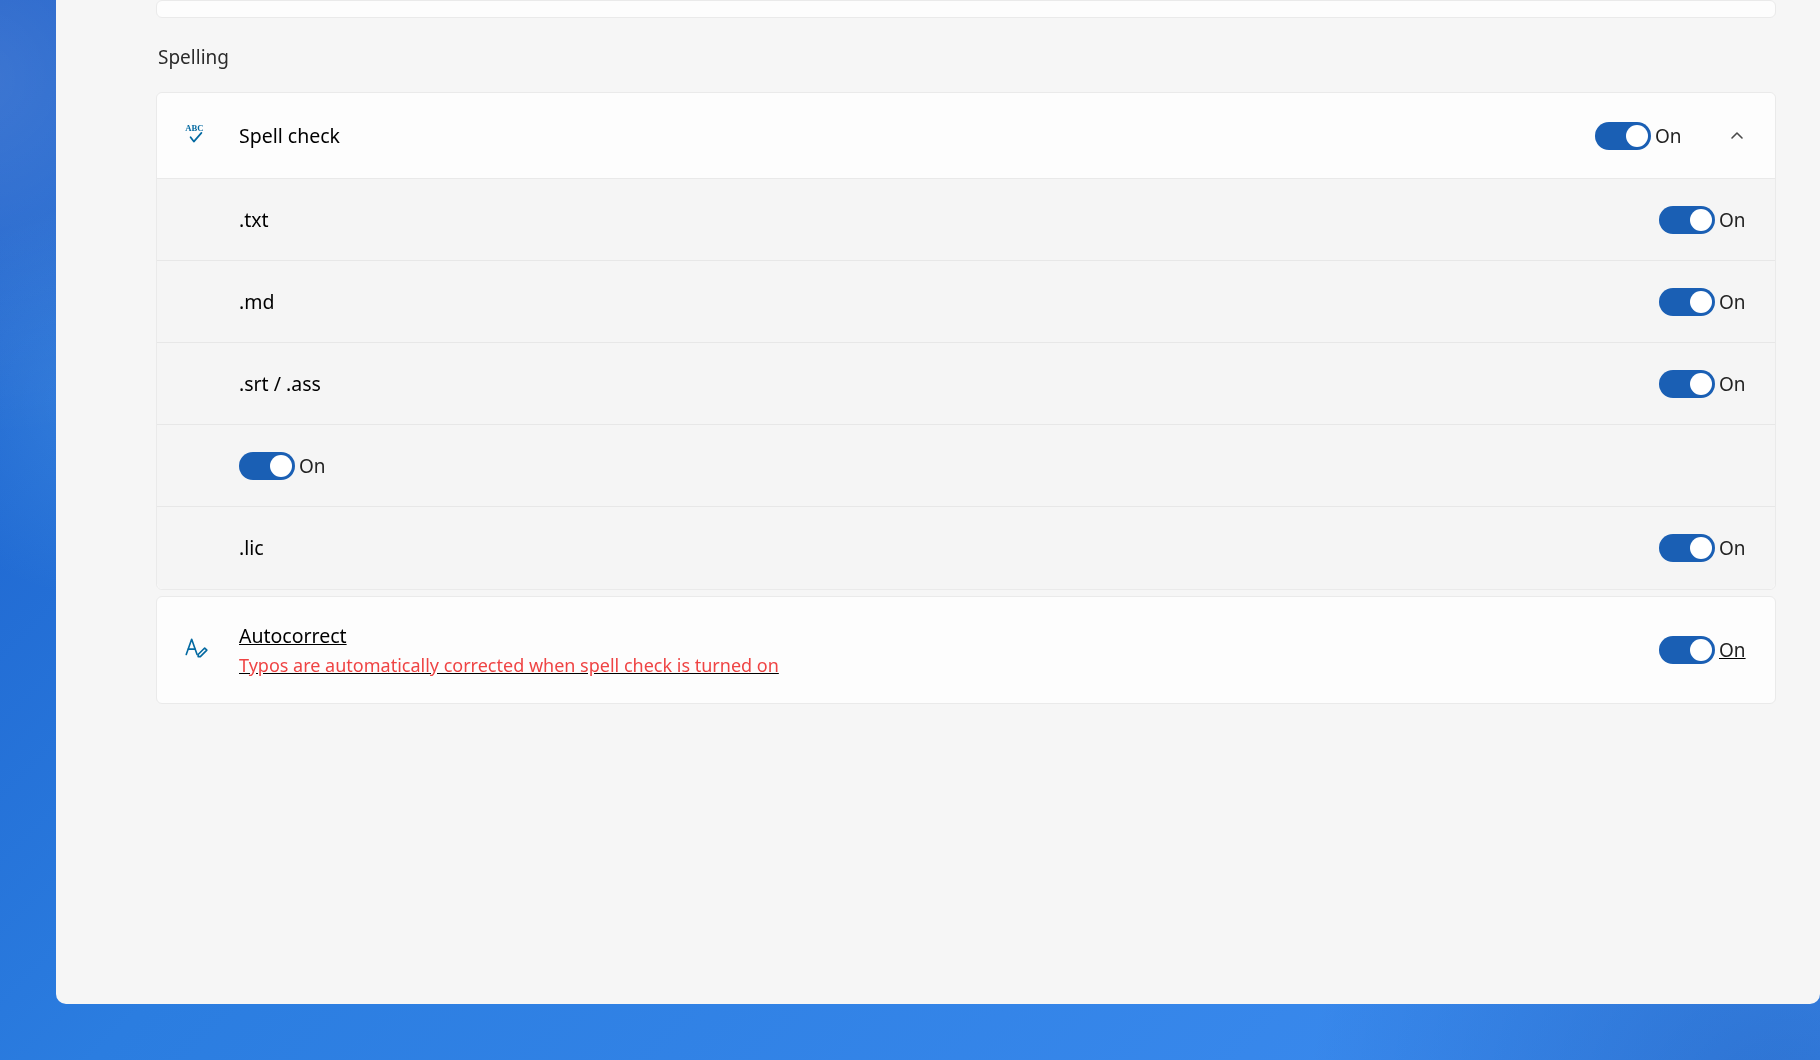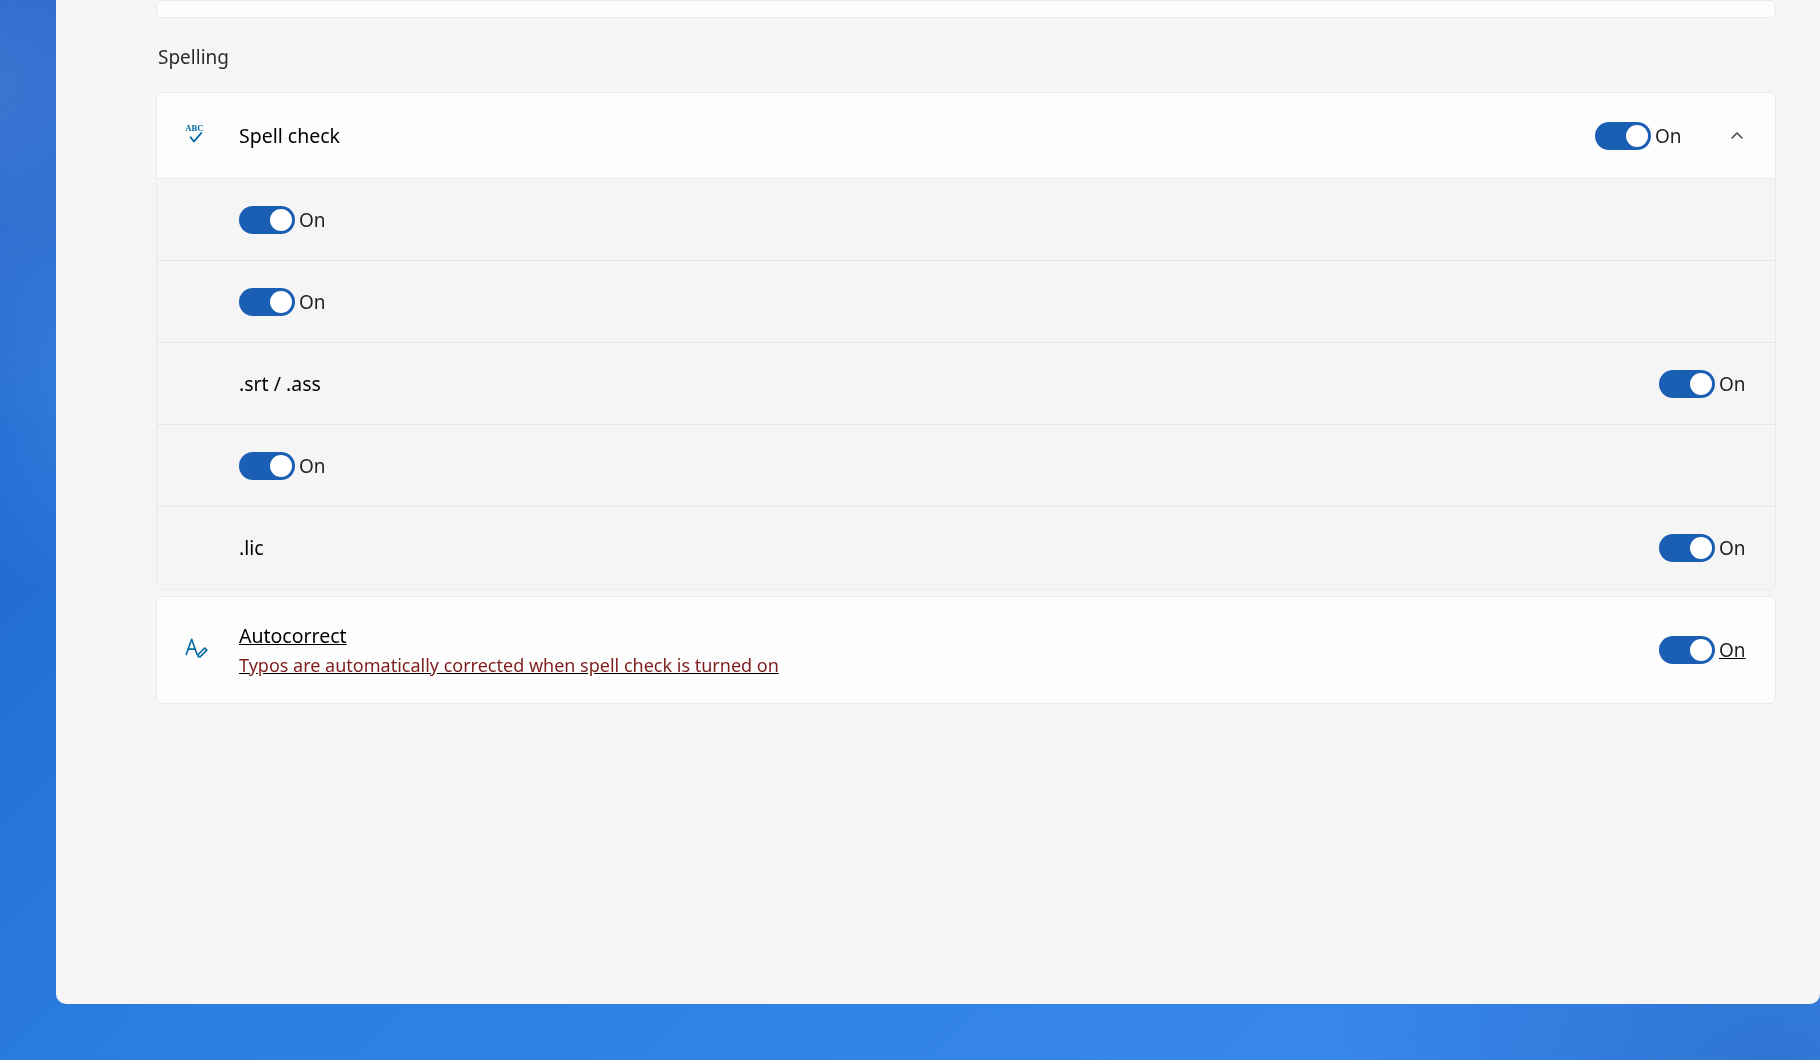--- a/index.html
+++ b/index.html
@@ -103,21 +103,21 @@
     flex-direction: column;
     justify-content: center;
   }
   .row .title {
     font-size: 19.5px;
     color: #000000;
     line-height: 1.3;
   }
   .row .subtitle {
     font-size: 18px;
-    color: #7f1d1d;
+    color: #ef4444;
     margin-top: 4px;
   }
 
   .toggle-wrap {
     display: flex;
     align-items: center;
     gap: 4px;
     flex-shrink: 0;
   }
   .toggle {
@@ -193,27 +193,33 @@
           <span class="toggle-label">On</span>
         </div>
         <span class="chevron">
           <svg viewBox="0 0 16 16" fill="none" stroke="currentColor" stroke-width="1.6" stroke-linecap="round" stroke-linejoin="round">
             <polyline points="3,10 8,5 13,10"></polyline>
           </svg>
         </span>
       </div>
 
       <div class="row sub-row">
-        <div class="toggle-wrap">
-          <div class="toggle"></div>
-          <span class="toggle-label">On</span>
-        </div>
-      </div>
-
-      <div class="row sub-row">
+        <div class="text-col">
+          <span class="title">.txt</span>
+        </div>
+        <div class="toggle-wrap">
+          <div class="toggle"></div>
+          <span class="toggle-label">On</span>
+        </div>
+      </div>
+
+      <div class="row sub-row">
+        <div class="text-col">
+          <span class="title">.md</span>
+        </div>
         <div class="toggle-wrap">
           <div class="toggle"></div>
           <span class="toggle-label">On</span>
         </div>
       </div>
 
       <div class="row sub-row">
         <div class="text-col">
           <span class="title">.srt / .ass</span>
         </div>

